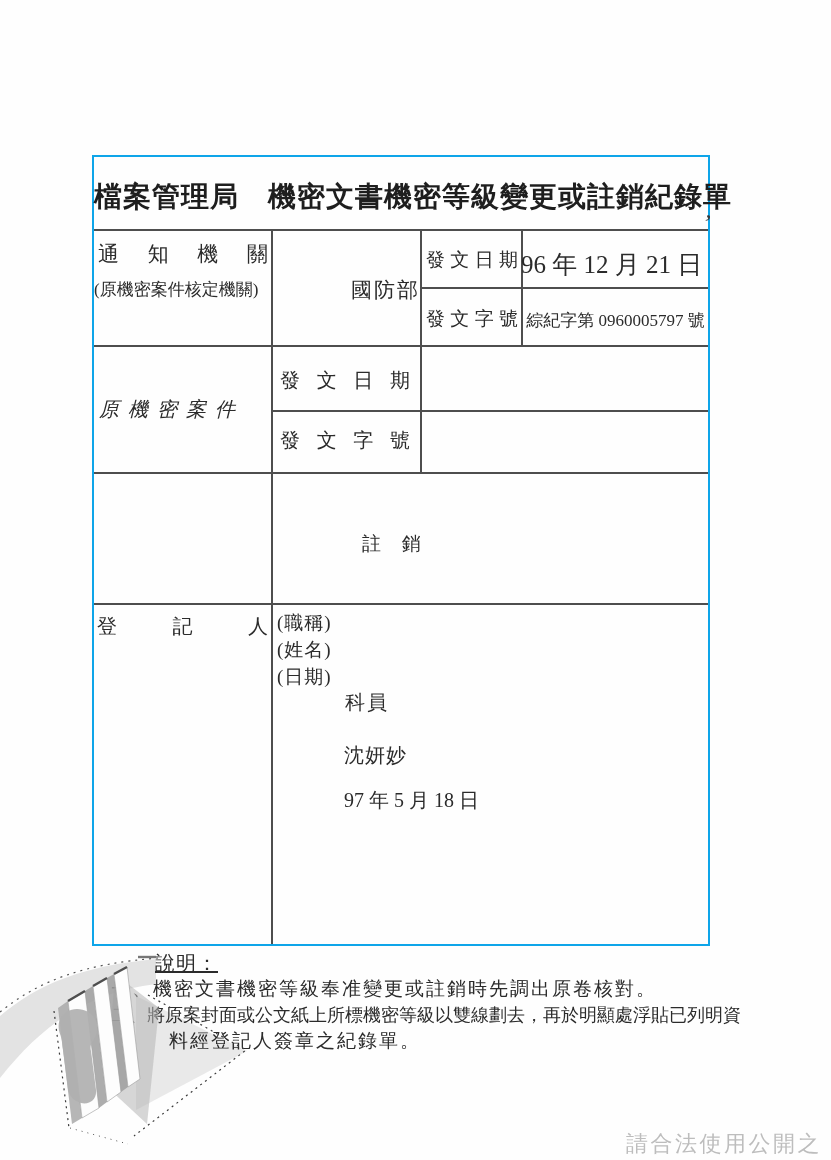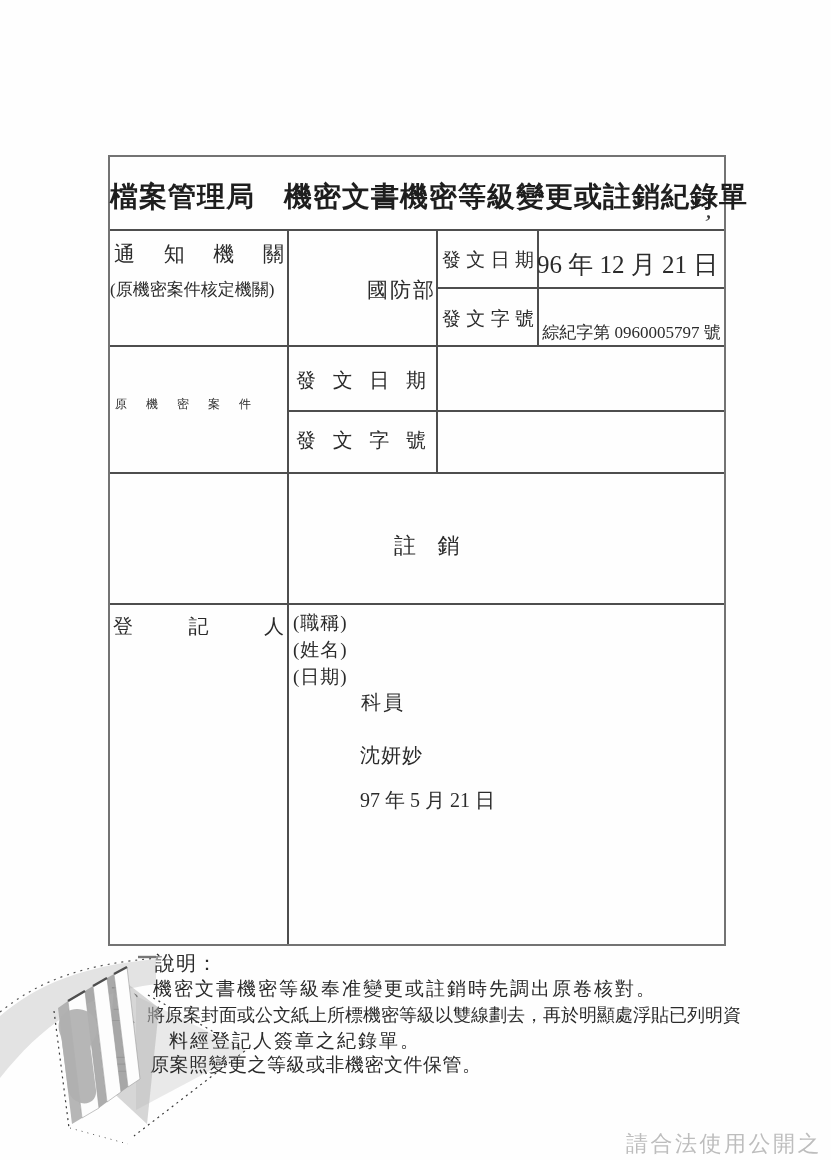--- a/index.html
+++ b/index.html
@@ -1,19 +1,19 @@
 <!DOCTYPE html>
 <html><head>
 <meta charset="utf-8">
 <style>
   html,body{margin:0;padding:0;background:#ffffff;}
   .page{position:relative;width:831px;height:1160px;margin:0 auto;background:#fefefe;overflow:hidden;
         font-family:"Liberation Serif","DejaVu Serif",serif;color:#2b2b2b;}
   
-  .sheet{position:absolute;left:108px;top:155px;width:614px;height:787px;border:2px solid #737373;}
+  .sheet{position:absolute;left:92px;top:155px;width:614px;height:787px;border:2px solid #0ea5e9;}
   .ln{position:absolute;background:#4e4e4e;}
   .h{height:2px;}
   .v{width:2px;}
   .h1{top:72px;left:0;width:614px;}
   .h2{top:130px;left:326px;width:288px;}
   .h3{top:188px;left:0;width:614px;}
   .h4{top:253px;left:177px;width:437px;}
   .h5{top:315px;left:0;width:614px;}
   .h6{top:446px;left:0;width:614px;}
   .v1{left:177px;top:72px;height:715px;}
@@ -22,36 +22,36 @@
   
   .t{position:absolute;white-space:nowrap;}
   .just{text-align:justify;text-align-last:justify;white-space:normal;}
   .ttl{left:0;top:21px;width:614px;text-align:center;font-size:28px;letter-spacing:1px;font-weight:600;color:#1e1e1e;}
   .lbl-notify{left:4px;top:83px;width:170px;font-size:21px;}
   .lbl-notify-sub{left:0;top:121px;width:145px;text-align:center;font-size:17px;letter-spacing:0;}
   .v-agency{left:177px;top:119px;width:149px;text-align:right;font-size:21px;letter-spacing:2px;}
   .lbl-d1{left:332px;top:90px;width:92px;font-size:19px;}
   .v-d1{left:427px;top:91px;width:172px;text-align:right;font-size:25px;}
   .lbl-n1{left:332px;top:149px;width:92px;font-size:19px;}
-  .v-n1{left:429px;top:152px;width:185px;text-align:center;font-size:17px;margin-top:12px;}
-  .lbl-orig{left:5px;top:239px;width:136px;font-size:12px;}
+  .v-n1{left:429px;top:152px;width:185px;text-align:center;font-size:17px;}
+  .lbl-orig{left:5px;top:239px;width:136px;font-size:20px;font-style:italic;}
   .lbl-d2{left:186px;top:210px;width:130px;font-size:20px;}
   .lbl-n2{left:186px;top:270px;width:130px;font-size:20px;}
   .lbl-new{left:3px;top:366px;width:171px;font-size:20px;}
-  .v-new{left:268px;top:374px;font-size:22px;letter-spacing:8px;margin-left:16px;}
+  .v-new{left:268px;top:374px;font-size:19px;letter-spacing:8px;}
   .lbl-reg{left:3px;top:456px;width:171px;font-size:20px;}
   .f-title{left:183px;top:453px;font-size:19px;letter-spacing:1px;}
   .f-name{left:183px;top:480px;font-size:19px;letter-spacing:1px;}
   .f-date{left:183px;top:507px;font-size:19px;letter-spacing:1px;}
   .fv-title{left:251px;top:532px;font-size:20px;letter-spacing:2px;}
   .fv-name{left:250px;top:585px;font-size:20px;letter-spacing:1px;}
   .fv-date{left:250px;top:630px;font-size:20px;}
   .stray{left:703px;top:210px;font-size:24px;color:#3a3a3a;transform:rotate(12deg);}
   
-  .note-head{left:155px;top:950px;font-size:20px;letter-spacing:1px;}
+  .note-head{left:155px;top:950px;font-size:20px;letter-spacing:1px;text-decoration:underline;}
   .note-1{left:111px;top:976px;font-size:19px;letter-spacing:2px;}
   .note-2{left:111px;top:1003px;font-size:18px;letter-spacing:0;}
   .note-2b{left:157px;top:1028px;font-size:19px;letter-spacing:2px;margin-left:12px;}
   .note-3{left:111px;top:1052px;font-size:19px;letter-spacing:0.5px;}
   
   .wm-svg{position:absolute;left:0;top:938px;width:262px;height:222px;}
   .wm-under{z-index:1;}
   .txtlayer{position:absolute;inset:0;z-index:2;}
   .wm-over{z-index:3;}
   .wm-text{position:absolute;left:626px;top:1129px;font-size:22px;letter-spacing:2.5px;color:#bdbdbd;z-index:2;}
@@ -95,30 +95,29 @@
       <div class="t just lbl-n2">發文字號</div>
 
       <div class="t v-new">註 銷</div>
 
       <div class="t just lbl-reg">登記人</div>
       <div class="t f-title">(職稱)</div>
       <div class="t f-name">(姓名)</div>
       <div class="t f-date">(日期)</div>
       <div class="t fv-title">科員</div>
       <div class="t fv-name">沈妍妙</div>
-      <div class="t fv-date">97 年 5 月 21 日</div>
+      <div class="t fv-date">97 年 5 月 18 日</div>
     </div>
 
     <div class="t stray">’</div>
 
     <div class="t note-head">說明：</div>
     <div class="t note-1">一、機密文書機密等級奉准變更或註銷時先調出原卷核對。</div>
     <div class="t note-2">二、將原案封面或公文紙上所標機密等級以雙線劃去，再於明顯處浮貼已列明資</div>
     <div class="t note-2b">料經登記人簽章之紀錄單。</div>
-    <div class="t note-3">三、原案照變更之等級或非機密文件保管。</div>
   </div>
 
   <svg class="wm-svg wm-over" viewBox="0 0 262 222">
     <path d="M0,74 C40,42 84,26 158,20" fill="none" stroke="#555" stroke-width="1.2" stroke-dasharray="2,5"></path>
     <line x1="138" y1="19" x2="156" y2="19" stroke="#777" stroke-width="2.4"></line>
     <path d="M115,36 L159,70 L147,186 L106,148 Z" fill="#b5b5b5" fill-opacity="0.55"></path>
     <path d="M58,70 L68,63 L82,180 L72,186 Z" fill="#a9a9a9" fill-opacity="0.85"></path>
     <path d="M68,63 L85,53 L99,170 L82,180 Z" fill="#fdfdfd" stroke="#9a9a9a" stroke-width="0.6"></path>
     <path d="M85,53 L93,48 L107,164 L99,170 Z" fill="#9f9f9f" fill-opacity="0.85"></path>
     <path d="M93,48 L107,40 L121,154 L107,164 Z" fill="#fdfdfd" stroke="#9a9a9a" stroke-width="0.6"></path>

